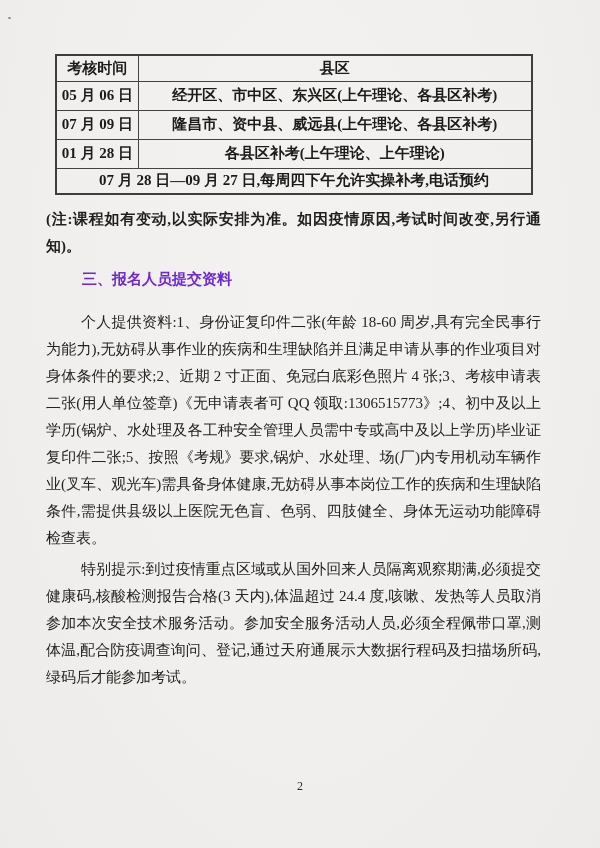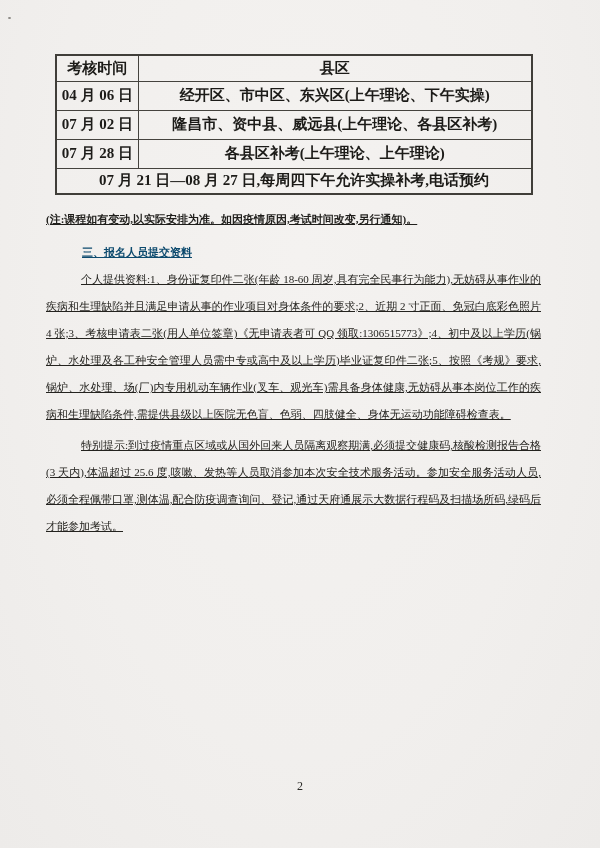--- a/index.html
+++ b/index.html
@@ -31,29 +31,28 @@
     vertical-align: middle;
     padding: 1px 3px;
   }
   table.schedule { border: 2px solid #403e39; }
   tr.hdr  th { height: 26px; font-weight: bold; }
   tr.data td { height: 29px; }
   tr.ftr  td { height: 26px; }
 
   
   .note, .body-para, .section-heading {
-    font-size: 11px;
+    font-size: 15px;
     line-height: 27px;
     text-align: justify;
     text-justify: inter-ideograph;
-    text-decoration: underline;
   }
   .note { font-weight: bold; margin-top: 11px; color: #201f1c; }
-  .section-heading { font-weight: bold; padding-left: 36px; margin-top: 6px; color: #0c4a6e; }
-  .indent { text-indent: 35px; }
+  .section-heading { font-weight: bold; padding-left: 36px; margin-top: 6px; color: #6d28d9; }
+  .indent { text-indent: 35px; margin-top: 16px; }
   .gap { margin-top: 4px; }
 
   
   .page-number {
     position: absolute;
     top: 779px; left: 0;
     width: 600px;
     text-align: center;
     font-size: 12px;
     color: #2a2926;
@@ -75,42 +74,42 @@
       <colgroup>
           <col class="c1">
           <col class="c2">
         </colgroup>
       <tbody>
         <tr class="hdr">
           <th>考核时间</th>
           <th>县区</th>
         </tr>
         <tr class="data">
-          <td>04 月 06 日</td>
-          <td>经开区、市中区、东兴区(上午理论、下午实操)</td>
+          <td>05 月 06 日</td>
+          <td>经开区、市中区、东兴区(上午理论、各县区补考)</td>
         </tr>
         <tr class="data">
-          <td>07 月 02 日</td>
+          <td>07 月 09 日</td>
           <td>隆昌市、资中县、威远县(上午理论、各县区补考)</td>
         </tr>
         <tr class="data">
-          <td>07 月 28 日</td>
+          <td>01 月 28 日</td>
           <td>各县区补考(上午理论、上午理论)</td>
         </tr>
         <tr class="ftr">
-          <td colspan="2">07 月 21 日—08 月 27 日,每周四下午允许实操补考,电话预约</td>
+          <td colspan="2">07 月 28 日—09 月 27 日,每周四下午允许实操补考,电话预约</td>
         </tr>
       </tbody>
     </table>
 
     <p class="note">(注:课程如有变动,以实际安排为准。如因疫情原因,考试时间改变,另行通知)。</p>
 
 
     <div class="section-heading">三、报名人员提交资料</div>
 
     <p class="body-para indent">个人提供资料:1、身份证复印件二张(年龄 18-60 周岁,具有完全民事行为能力),无妨碍从事作业的疾病和生理缺陷并且满足申请从事的作业项目对身体条件的要求;2、近期 2 寸正面、免冠白底彩色照片 4 张;3、考核申请表二张(用人单位签章)《无申请表者可 QQ 领取:1306515773》;4、初中及以上学历(锅炉、水处理及各工种安全管理人员需中专或高中及以上学历)毕业证复印件二张;5、按照《考规》要求,锅炉、水处理、场(厂)内专用机动车辆作业(叉车、观光车)需具备身体健康,无妨碍从事本岗位工作的疾病和生理缺陷条件,需提供县级以上医院无色盲、色弱、四肢健全、身体无运动功能障碍检查表。</p>
 
-    <p class="body-para indent gap">特别提示:到过疫情重点区域或从国外回来人员隔离观察期满,必须提交健康码,核酸检测报告合格(3 天内),体温超过 25.6 度,咳嗽、发热等人员取消参加本次安全技术服务活动。参加安全服务活动人员,必须全程佩带口罩,测体温,配合防疫调查询问、登记,通过天府通展示大数据行程码及扫描场所码,绿码后才能参加考试。</p>
+    <p class="body-para indent gap">特别提示:到过疫情重点区域或从国外回来人员隔离观察期满,必须提交健康码,核酸检测报告合格(3 天内),体温超过 24.4 度,咳嗽、发热等人员取消参加本次安全技术服务活动。参加安全服务活动人员,必须全程佩带口罩,测体温,配合防疫调查询问、登记,通过天府通展示大数据行程码及扫描场所码,绿码后才能参加考试。</p>
 
   </div>
 
   <div class="page-number">2</div>
 </div>
 
 </body></html>

